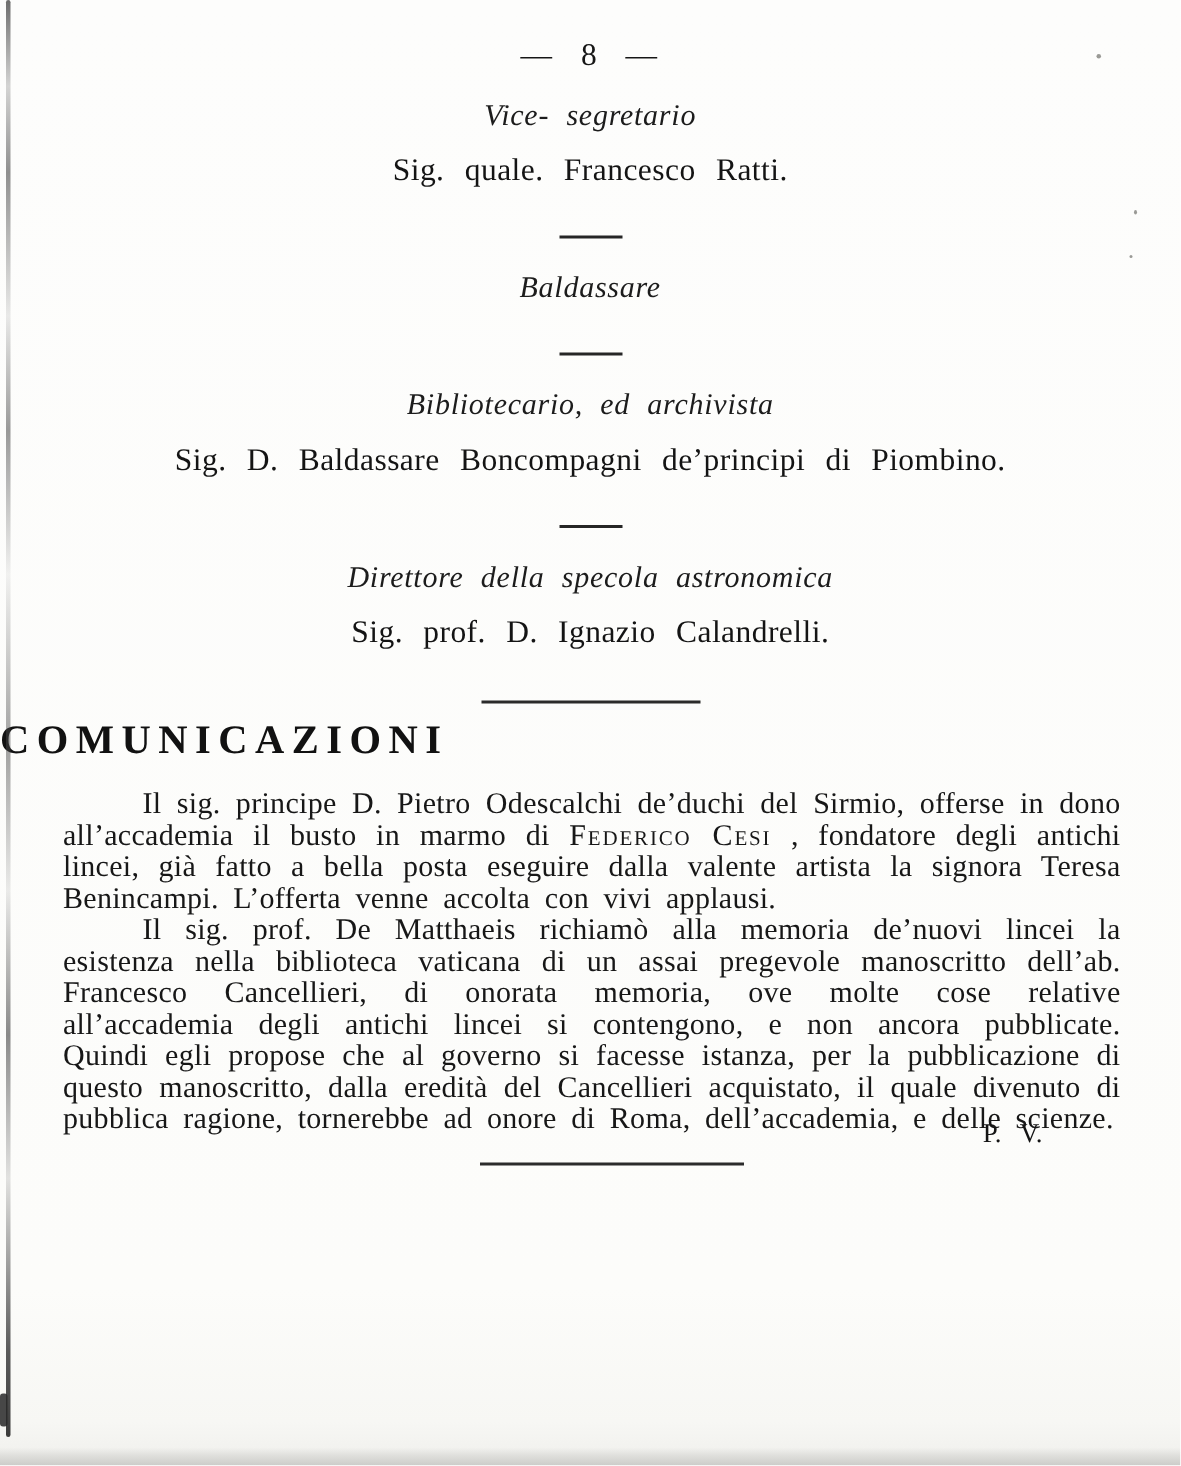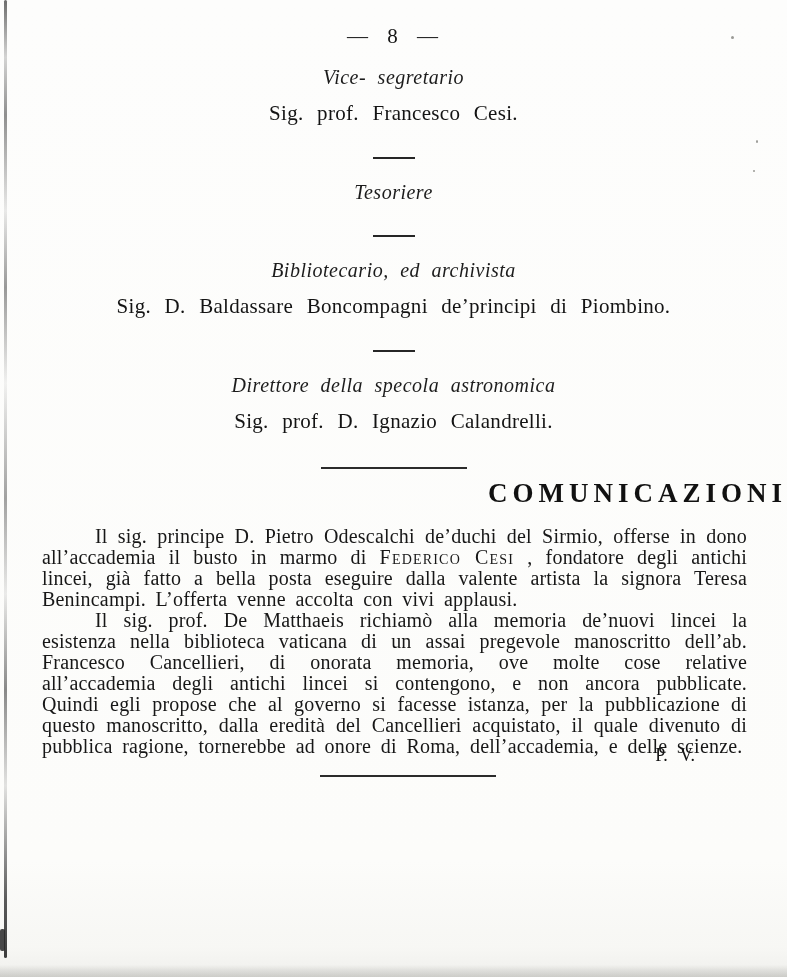--- a/index.html
+++ b/index.html
@@ -55,21 +55,21 @@
   }
   .divider {
     width: 42px; height: 0; border-top: 2px solid #262626;
     margin: 31px auto 0 auto;
   }
   .rule-medium {
     width: 146px; height: 0; border-top: 2px solid #2b2b2b;
     margin: 33px auto 0 auto;
   }
   .heading {
-    text-align: right; font-size: 27px; font-weight: bold;
+    text-align: left; font-size: 27px; font-weight: bold;
     letter-spacing: 5px; margin: 9px 0 0 0; color: #111;
   }
   .body-text {
     margin: 17px 40px 0 42px; font-size: 20px; line-height: 21px;
     text-align: justify; word-spacing: 4.5px; letter-spacing: .2px;
     color: #171717;
   }
   .body-text p { margin: 0; text-indent: 53px; }
   .smallcaps { font-variant: small-caps; letter-spacing: 1.2px; }
   .italic { }
@@ -90,24 +90,24 @@
   <div class="edge-left"></div>
   <div class="edge-bottom"></div>
   <div class="corner-blot"></div>
   <div class="speck s1"></div>
   <div class="speck s2"></div>
   <div class="speck s3"></div>
 
   <div class="page-number">— 8 —</div>
 
   <div class="section-title first">Vice- segretario</div>
-  <div class="section-person">Sig. prof. Francesco Cesi.</div>
+  <div class="section-person">Sig. quale. Francesco Ratti.</div>
   <div class="divider"></div>
 
-  <div class="section-title">Tesoriere</div>
+  <div class="section-title">Baldassare</div>
   <div class="divider"></div>
 
   <div class="section-title">Bibliotecario, ed archivista</div>
   <div class="section-person">Sig. D. Baldassare Boncompagni de’principi di Piombino.</div>
   <div class="divider"></div>
 
   <div class="section-title">Direttore della specola astronomica</div>
   <div class="section-person">Sig. prof. D. Ignazio Calandrelli.</div>
 
   <div class="rule-medium"></div>

